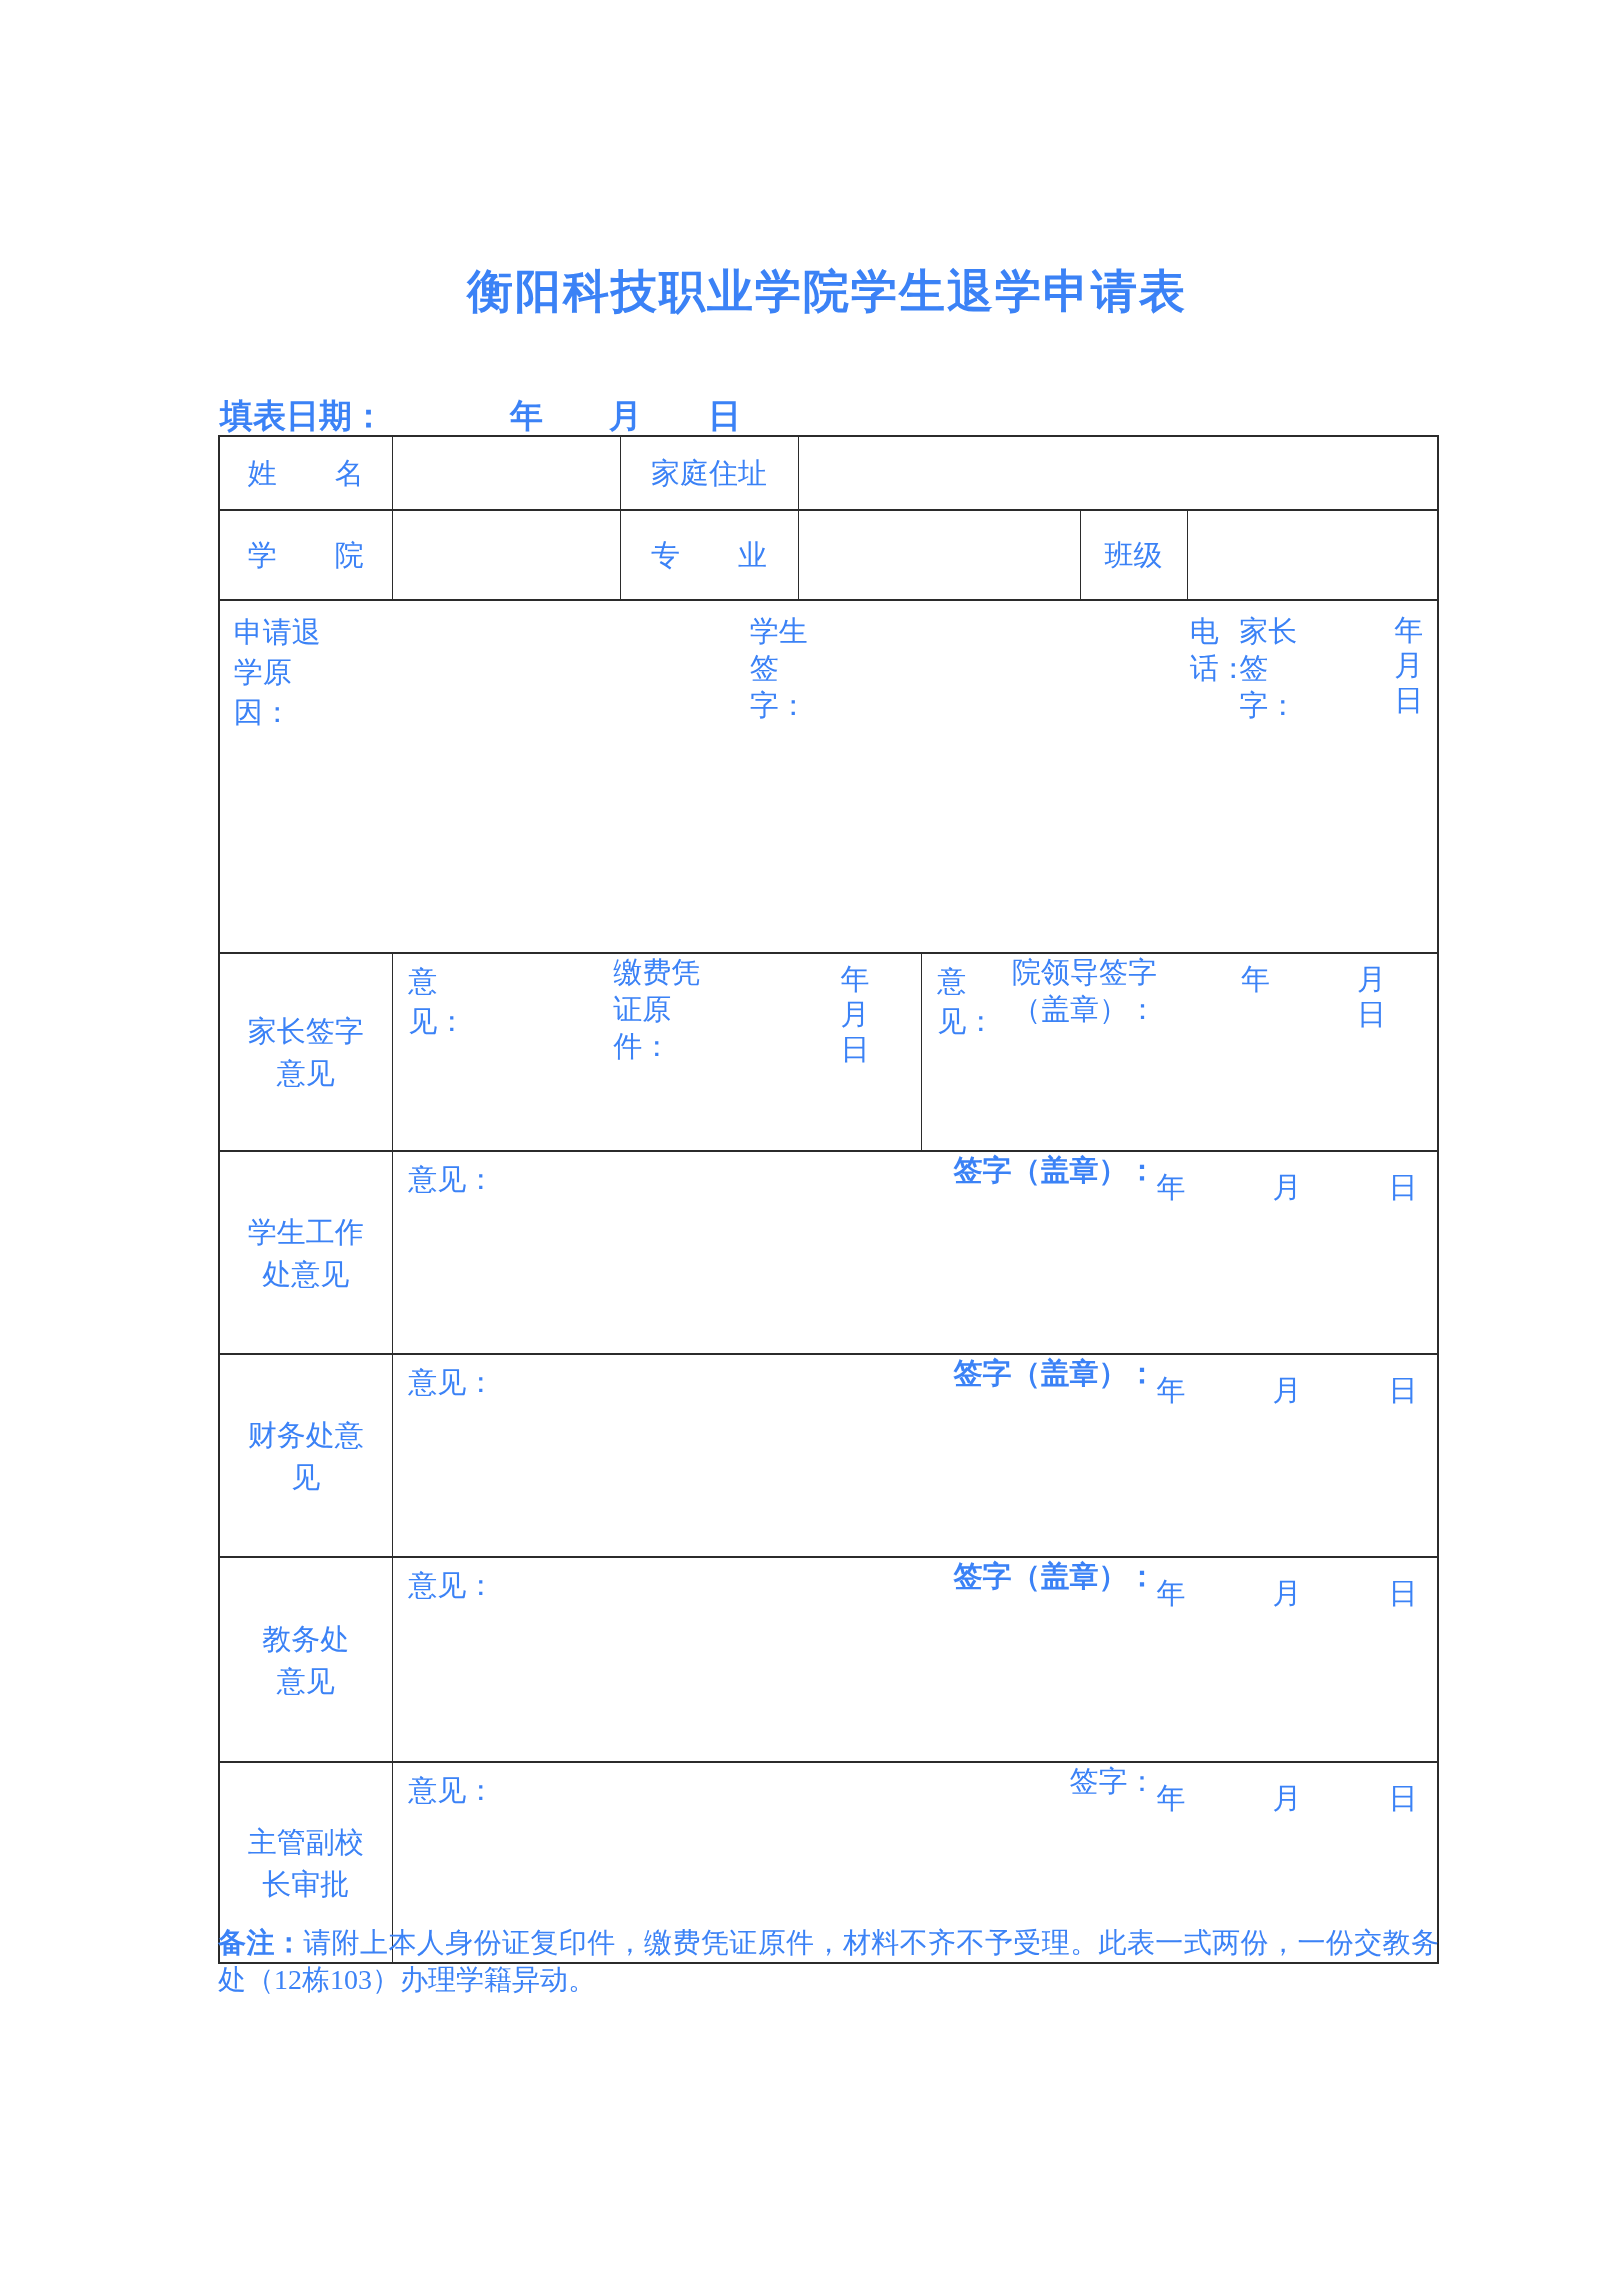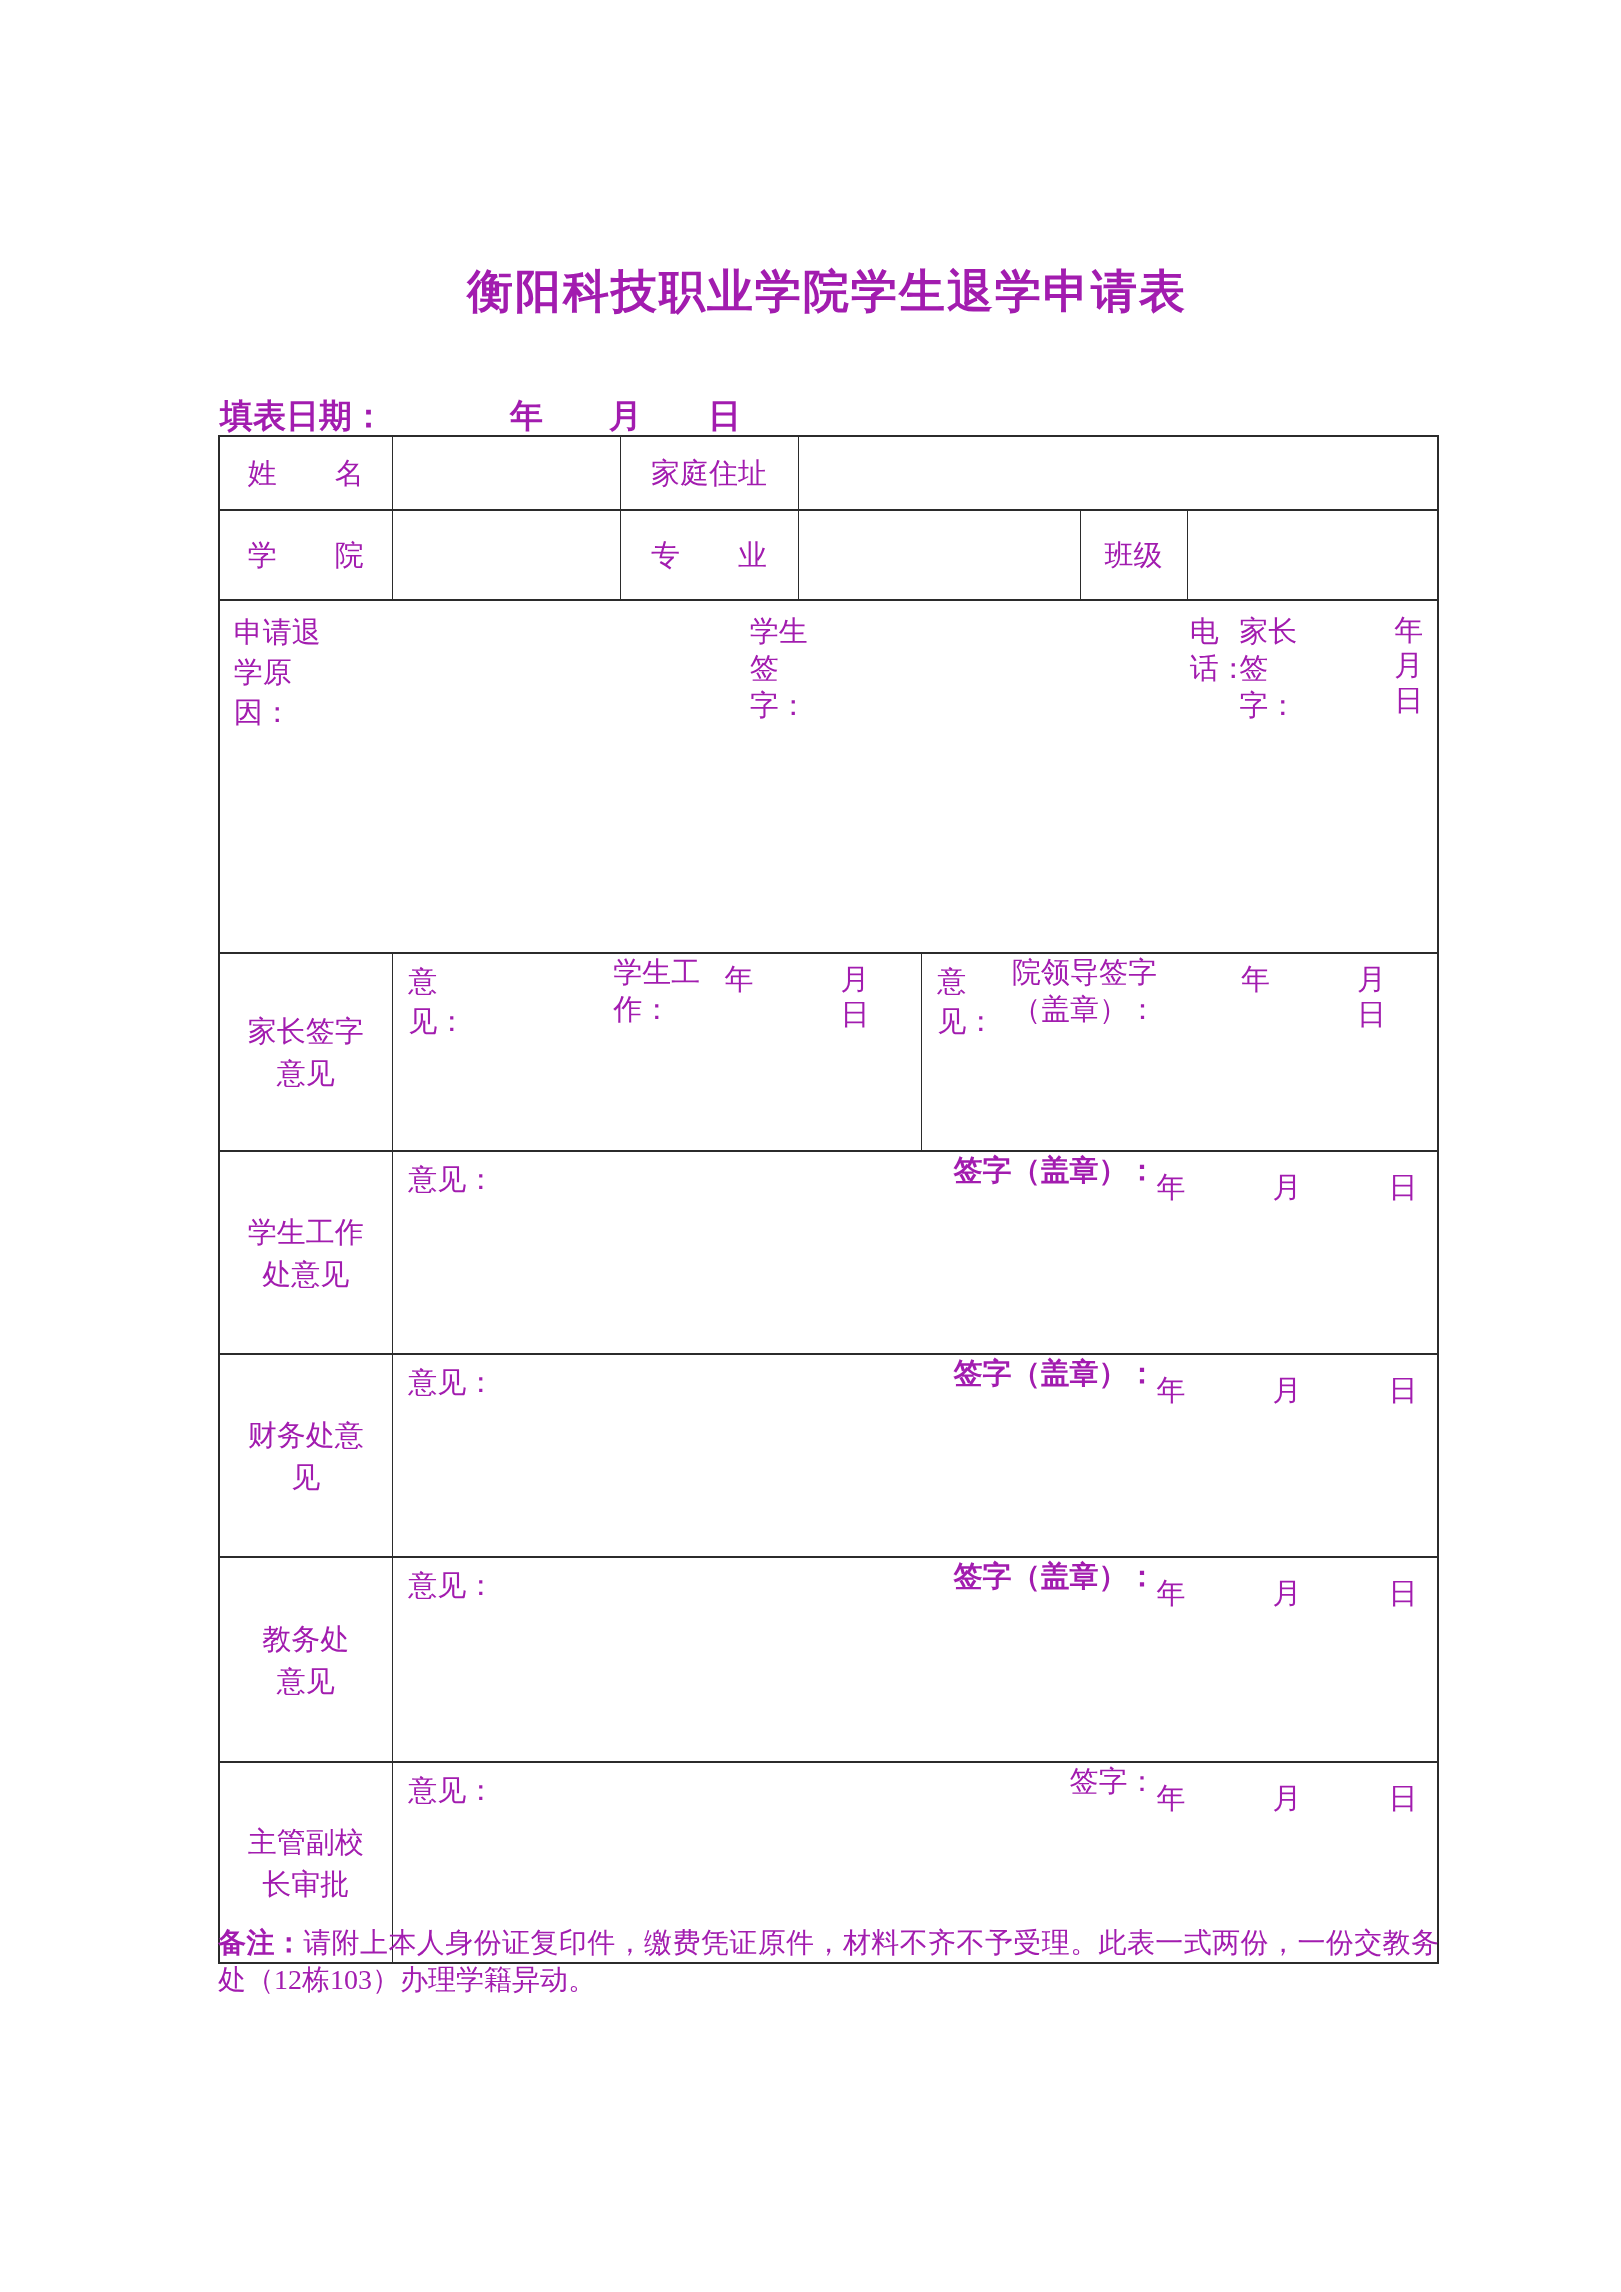--- a/index.html
+++ b/index.html
@@ -2,21 +2,21 @@
 <html><head>
 <meta charset="utf-8">
 <style>
   html,body{margin:0;padding:0;background:#e8e8e8;}
   .page{
     position:relative;
     width:1621px;height:2293px;
     background:#ffffff;
     margin:0 auto;
     font-family:"Liberation Serif","DejaVu Serif",serif;
-    color:#a21caf;
+    color:#3b82f6;
     overflow:hidden;
   }
   .title{
     position:absolute;top:261px;left:218px;width:1218px;
     margin:0;text-align:center;
     font-size:46px;font-weight:bold;letter-spacing:2px;
     font-family:"DejaVu Sans","Liberation Sans",sans-serif;
   }
   .fill-date{
     position:absolute;top:394px;left:220px;
@@ -135,21 +135,21 @@
       </td>
     </tr>
 
     <tr class="r5">
       <td class="lbl">家长签字
 意见</td>
       <td class="box" colspan="3">
         <div class="cellbox">
           <div class="op-label">意见：</div>
           <div class="spacer"></div>
-          <div class="sign-line sign-counselor">学生工作：</div>
+          <div class="sign-line sign-counselor">缴费凭证原件：</div>
           <div class="date-line date-sub">年　　　月　　　日</div>
         </div>
       </td>
       <td class="box" colspan="3">
         <div class="cellbox">
           <div class="op-label">意见：</div>
           <div class="spacer"></div>
           <div class="sign-line sign-leader">院领导签字（盖章）：</div>
           <div class="date-line date-sub">年　　　月　　　日</div>
         </div>

